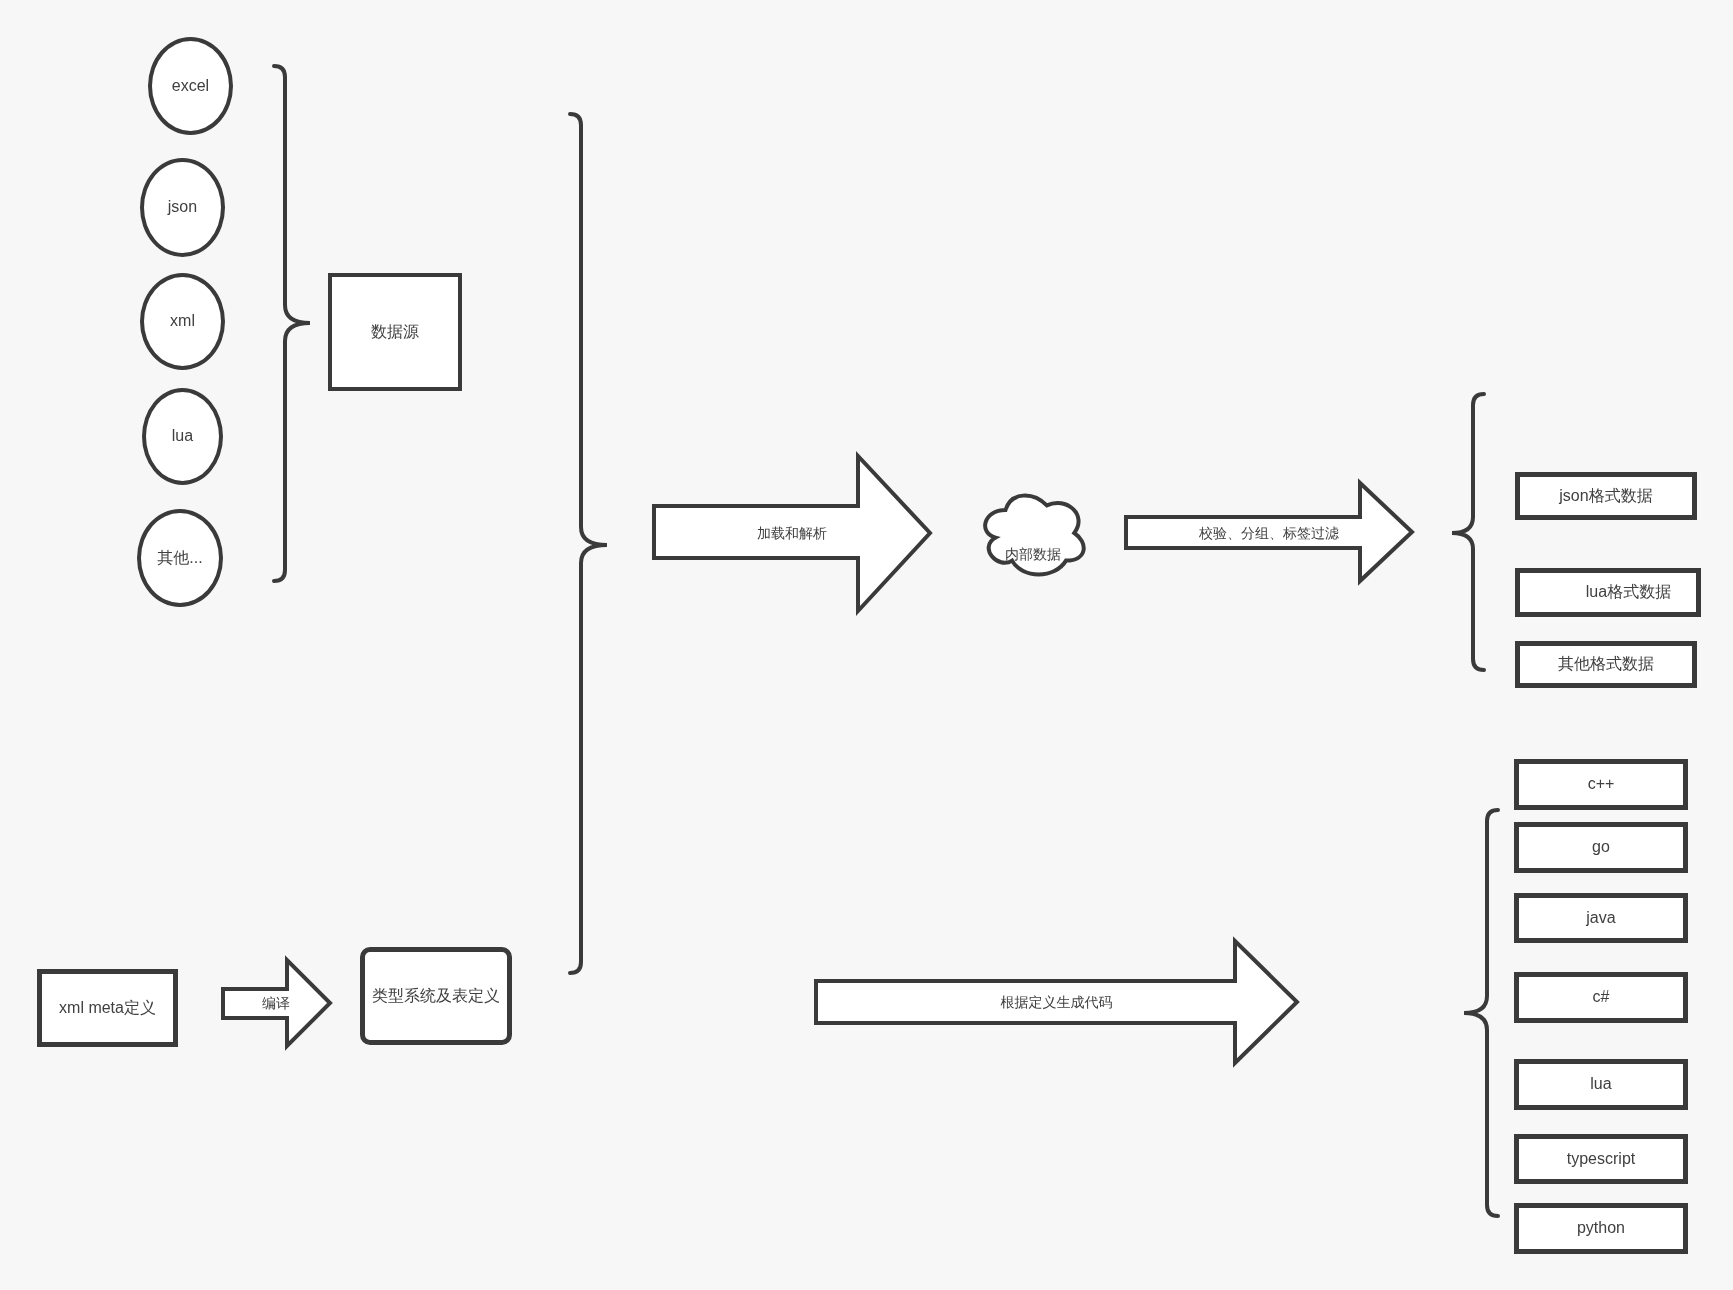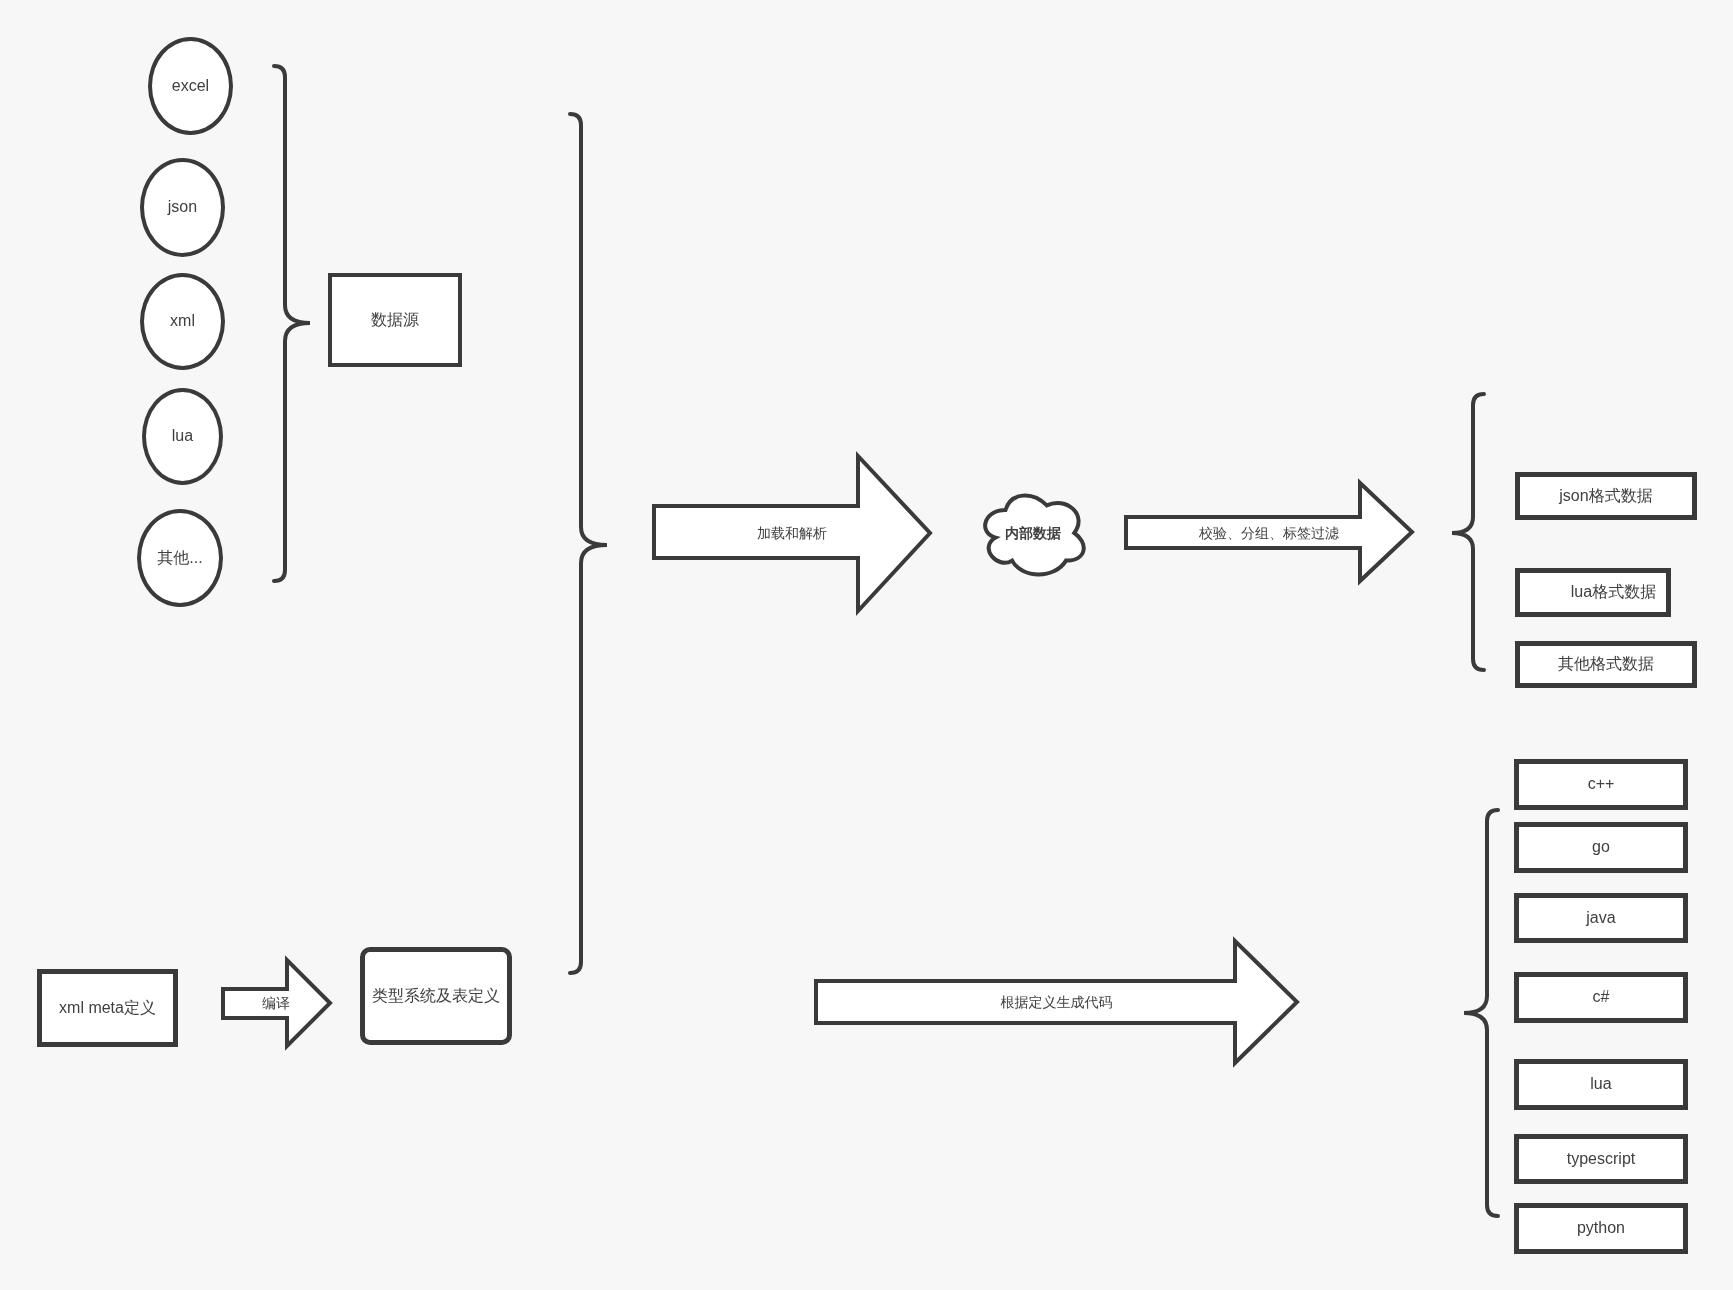--- a/index.html
+++ b/index.html
@@ -68,28 +68,28 @@
 
     <path class="brace" d="M 1498 810 Q 1487 810 1487 821 L 1487 996 Q 1487 1013 1464 1013 Q 1487 1013 1487 1030 L 1487 1205 Q 1487 1216 1498 1216"></path>
   </svg>
 
   <div class="node ellipse" style="left:148px;top:37px;width:85px;height:98px;">excel</div>
   <div class="node ellipse" style="left:140px;top:158px;width:85px;height:99px;">json</div>
   <div class="node ellipse" style="left:140px;top:273px;width:85px;height:97px;">xml</div>
   <div class="node ellipse" style="left:142px;top:388px;width:81px;height:97px;">lua</div>
   <div class="node ellipse" style="left:137px;top:509px;width:86px;height:98px;">其他...</div>
 
-  <div class="node" style="left:328px;top:273px;width:134px;height:94px;border-width:4px;">数据源</div>
+  <div class="node" style="left:328px;top:273px;width:134px;height:118px;border-width:4px;">数据源</div>
 
   <div class="label" style="left:654px;top:503px;width:276px;height:60px;">加载和解析</div>
-  <div class="label" style="left:975px;top:507px;width:116px;height:52px;font-weight:bold;">内部数据</div>
+  <div class="label" style="left:975px;top:528px;width:116px;height:52px;">内部数据</div>
   <div class="label" style="left:1126px;top:513px;width:286px;height:40px;">校验、分组、标签过滤</div>
 
   <div class="node" style="left:1515px;top:472px;width:182px;height:48px;">json格式数据</div>
-  <div class="node" style="left:1515px;top:568px;width:156px;height:49px;padding-left:47px;">lua格式数据</div>
+  <div class="node" style="left:1515px;top:568px;width:186px;height:49px;padding-left:47px;">lua格式数据</div>
   <div class="node" style="left:1515px;top:641px;width:182px;height:47px;">其他格式数据</div>
 
   <div class="node" style="left:37px;top:969px;width:141px;height:78px;">xml meta定义</div>
   <div class="label" style="left:226px;top:983px;width:100px;height:40px;">编译</div>
   <div class="node rounded" style="left:360px;top:947px;width:152px;height:98px;">类型系统及表定义</div>
   <div class="label" style="left:816px;top:982px;width:481px;height:40px;">根据定义生成代码</div>
 
   <div class="node" style="left:1514px;top:759px;width:174px;height:51px;">c++</div>
   <div class="node" style="left:1514px;top:822px;width:174px;height:51px;">go</div>
   <div class="node" style="left:1514px;top:893px;width:174px;height:50px;">java</div>

